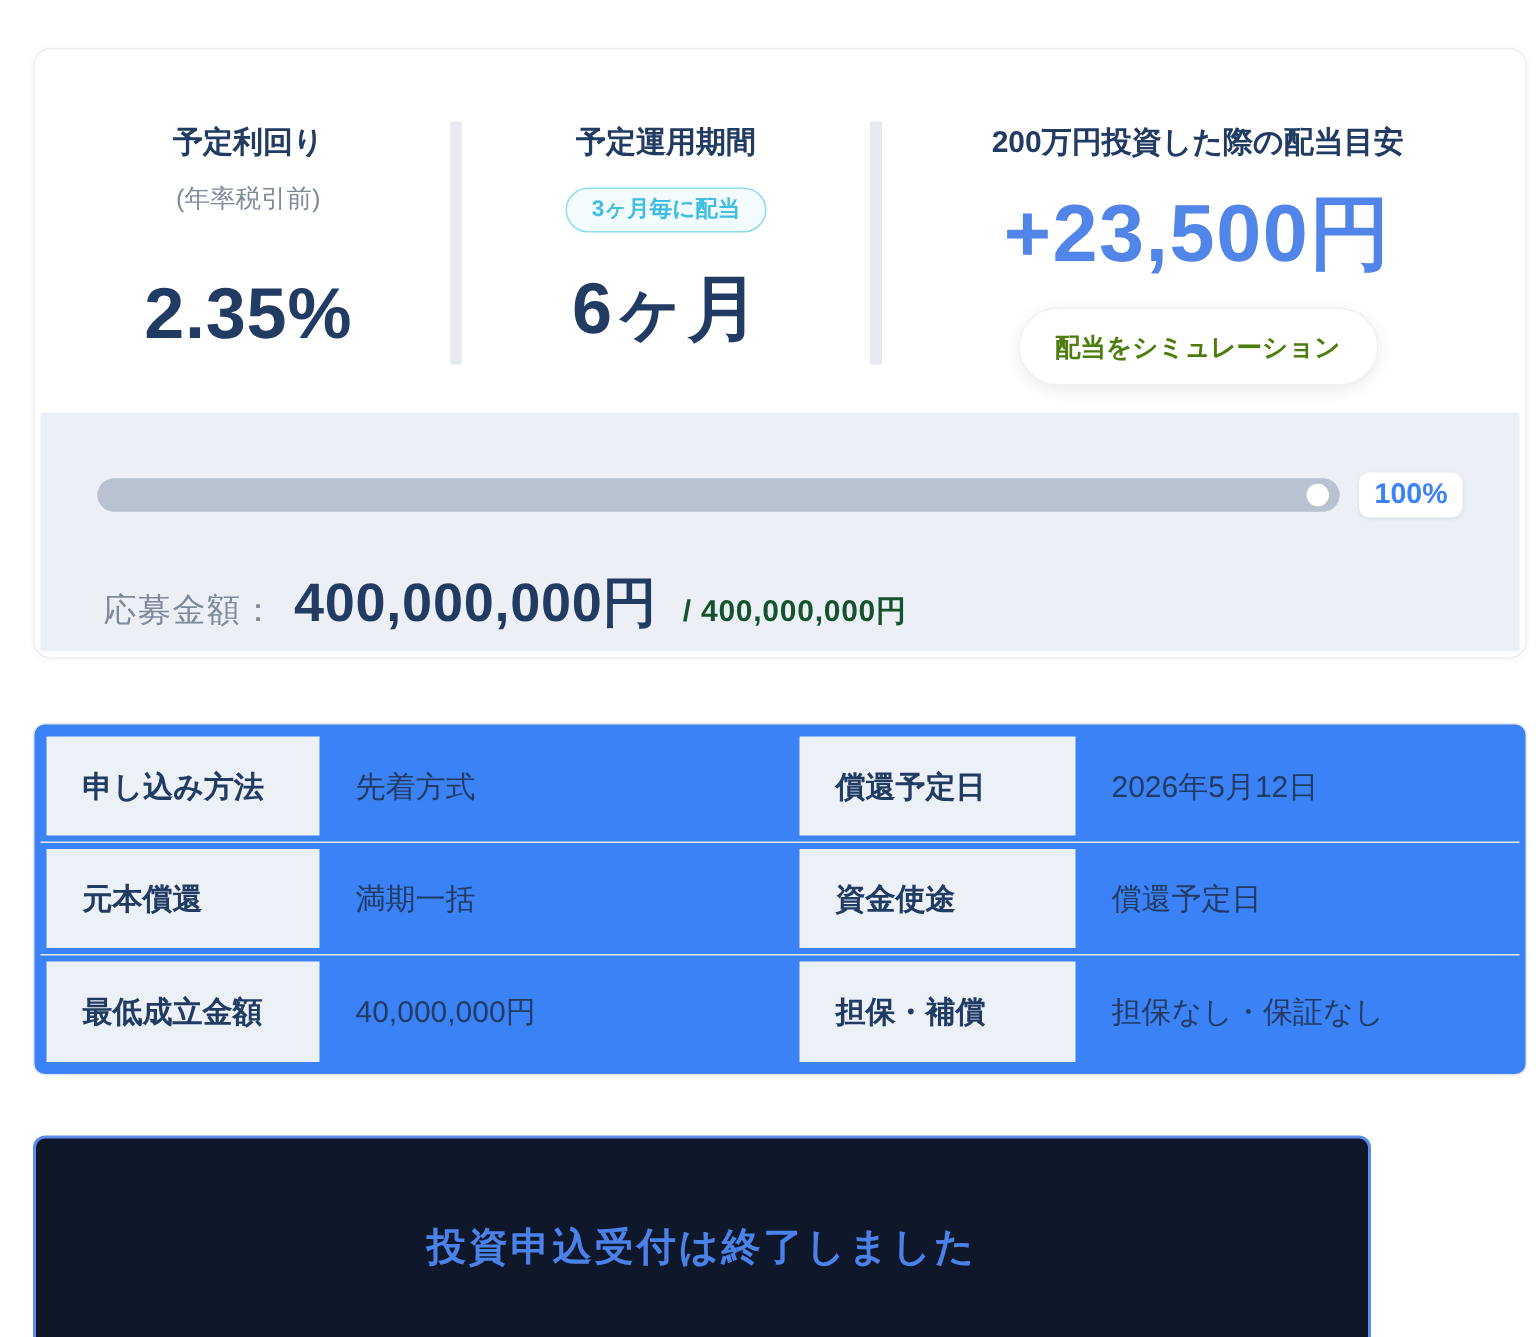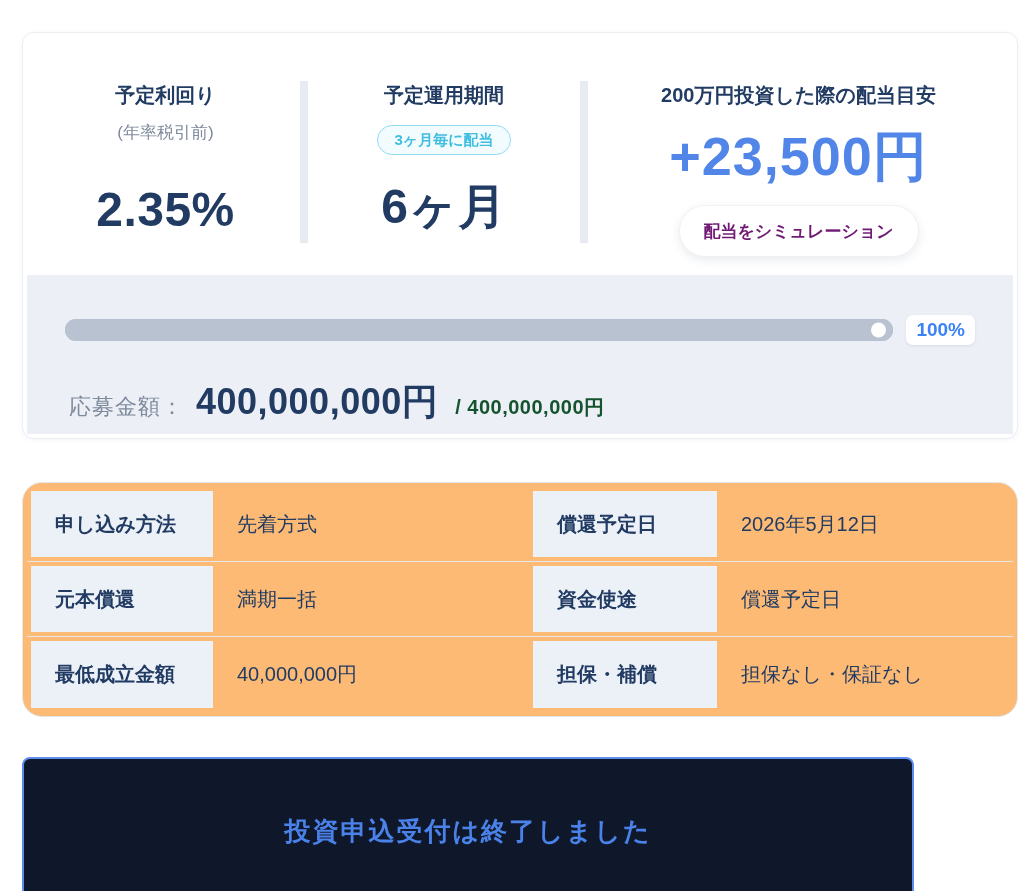--- a/index.html
+++ b/index.html
@@ -82,21 +82,21 @@
   .simulate-button {
     margin-top: 18px;
     width: 240px;
     height: 52px;
     background: #ffffff;
     border: 1px solid #F0F1F5;
     border-radius: 999px;
     box-shadow: 0 3px 10px rgba(40,60,100,0.10);
     font-size: 17px;
     font-weight: bold;
-    color: #701a75;
+    color: #4d7c0f;
     display: flex;
     align-items: center;
     justify-content: center;
     cursor: pointer;
     font-family: Liberation Serif, serif;
   }
 
   
   .progress-section {
     background: #ECF0F6;
@@ -164,23 +164,23 @@
     color: #14532d;
     margin-left: 9px;
     letter-spacing: 0.5px;
   }
 
   
   .details-table {
     margin-top: 43px;
     width: 996px;
     border: 1px solid #E3E6EB;
-    border-radius: 20px;
+    border-radius: 8px;
     overflow: hidden;
-    background: #fdba74;
+    background: #3b82f6;
   }
   .details-row {
     display: grid;
     grid-template-columns: 182px 320px 184px 1fr;
     height: 75px;
     border-bottom: 1px solid #E3E6EB;
   }
   .details-row:last-child { border-bottom: none; }
   .details-cell {
     display: flex;

